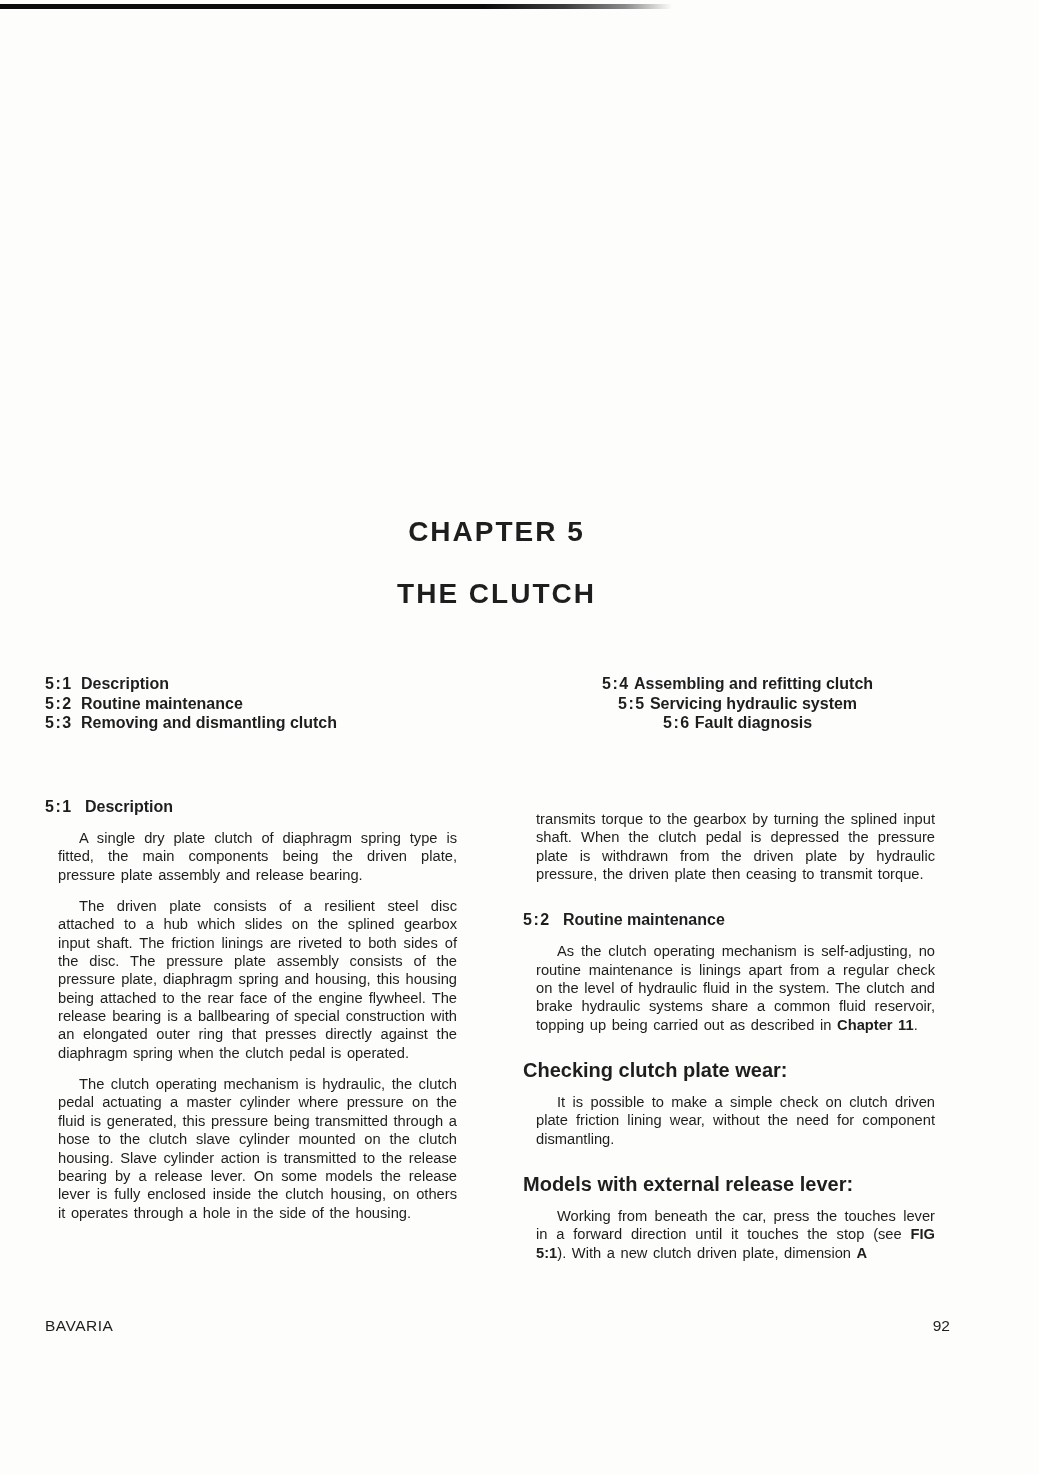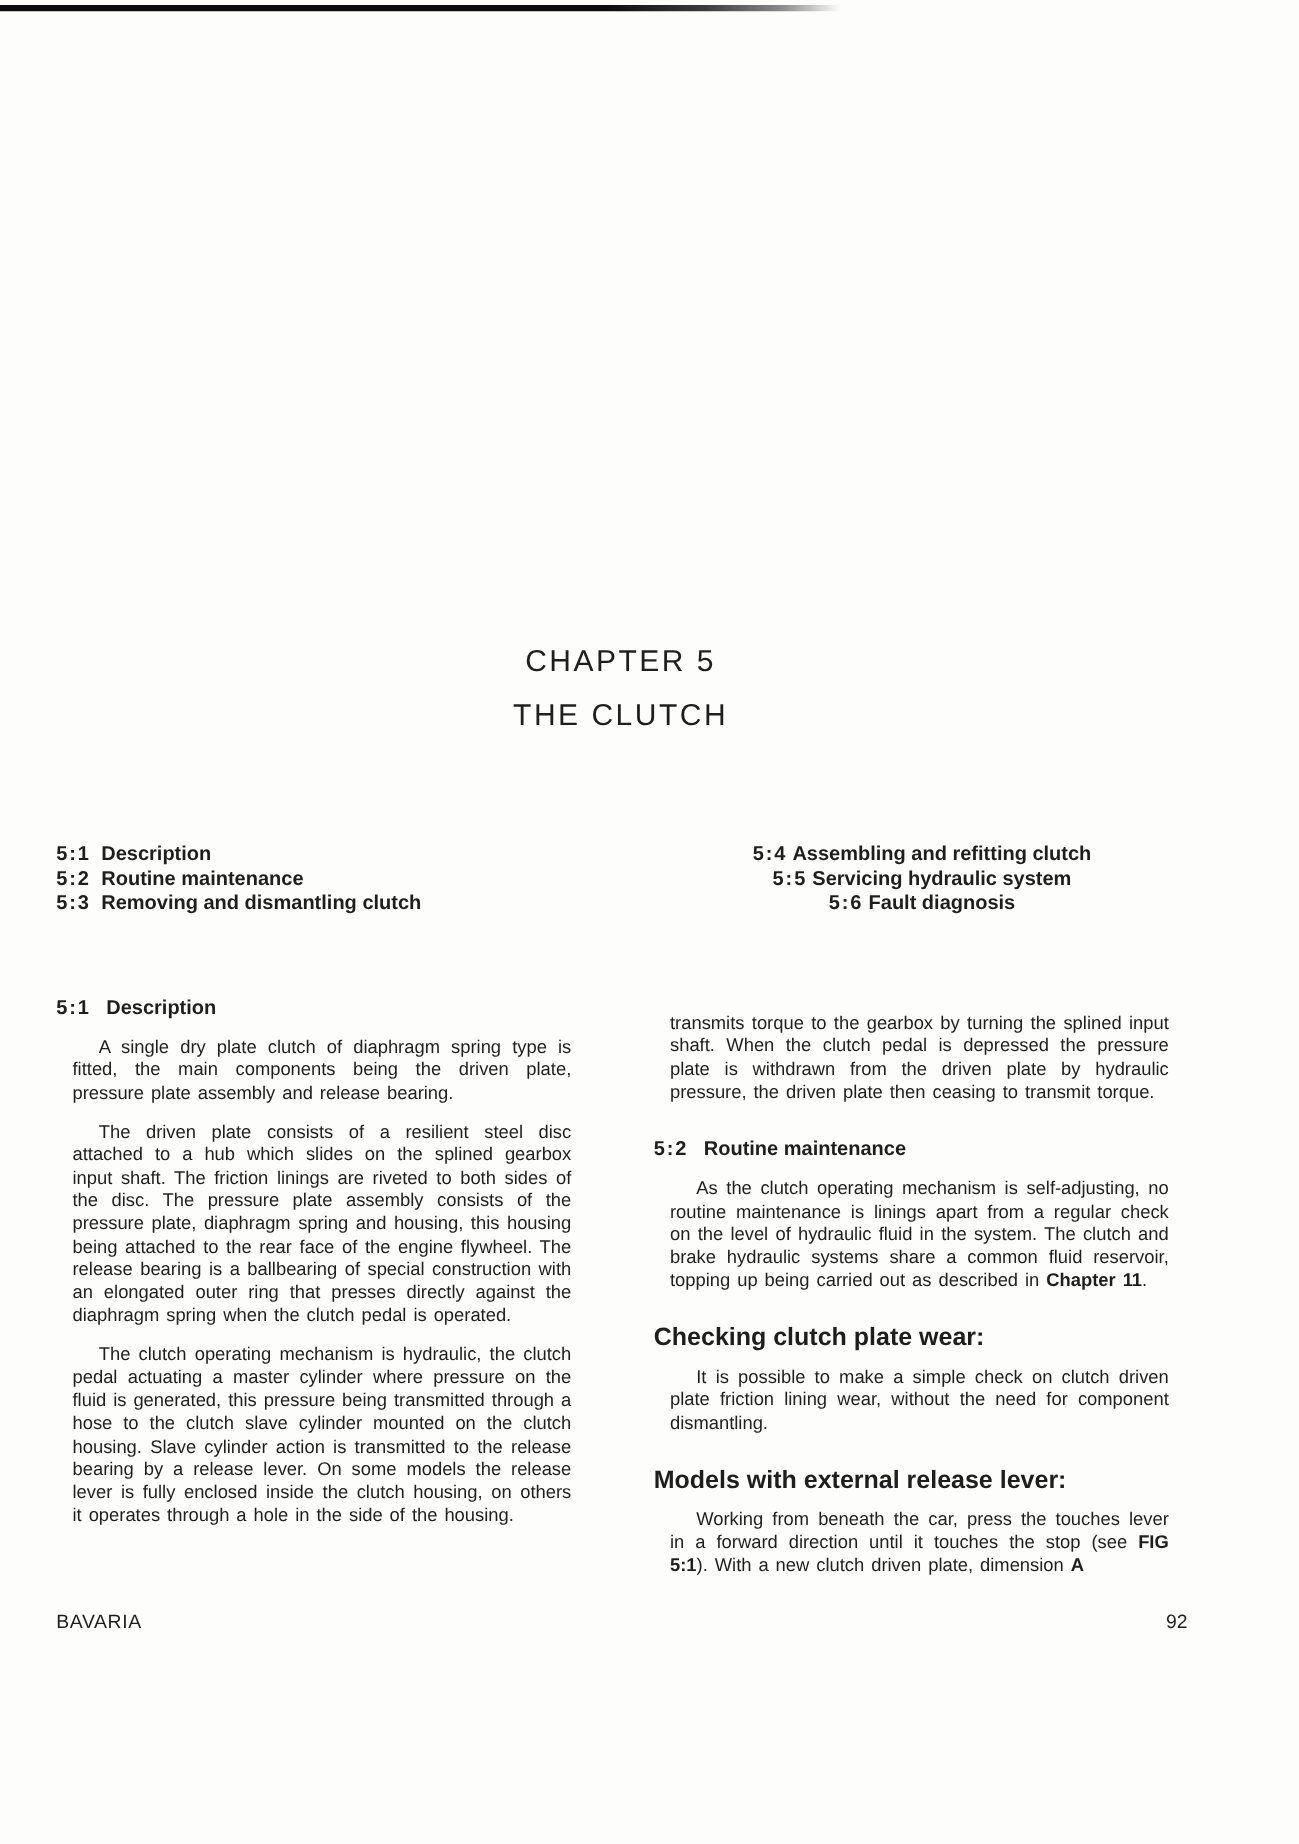--- a/index.html
+++ b/index.html
@@ -23,26 +23,26 @@
     background: linear-gradient(to right,
       #0b0b0b 0%, #0b0b0b 72%, #3c3c3c 84%, #8a8a8a 93%, rgba(120,120,120,0) 100%);
   }
 
   .title-block {
     position: absolute;
     top: 518px; left: 45px; width: 903px;
     text-align: center;
   }
   .chapter-title, .chapter-subtitle {
-    font-size: 24px;
-    font-weight: normal;
+    font-size: 28px;
+    font-weight: bold;
     letter-spacing: 2px;
     line-height: 1;
   }
-  .chapter-subtitle { margin-top: 19px; }
+  .chapter-subtitle { margin-top: 34px; }
 
   .toc {
     position: absolute;
     top: 674px; left: 45px; width: 903px;
     display: flex;
   }
   .toc-col { list-style: none; margin: 0; padding: 0; width: 425px; }
   .toc-col.right { margin-left: 53px; text-align: center; }
   .toc-item {
     font-size: 16px; font-weight: bold;
@@ -75,21 +75,21 @@
     line-height: 18.35px;
     text-align: justify;
     text-indent: 21px;
     word-spacing: 1.5px;
   }
   p.body.flush { text-indent: 0; }
   .b { font-weight: bold; }
 
   .page-footer {
     position: absolute;
-    top: 1289px; left: 45px; width: 905px;
+    top: 1317px; left: 45px; width: 905px;
     display: flex; justify-content: space-between;
     font-size: 15.5px;
   }
   .footer-left { letter-spacing: 0.5px; }
 </style>
 </head>
 <body>
 
 <div class="page">
 

